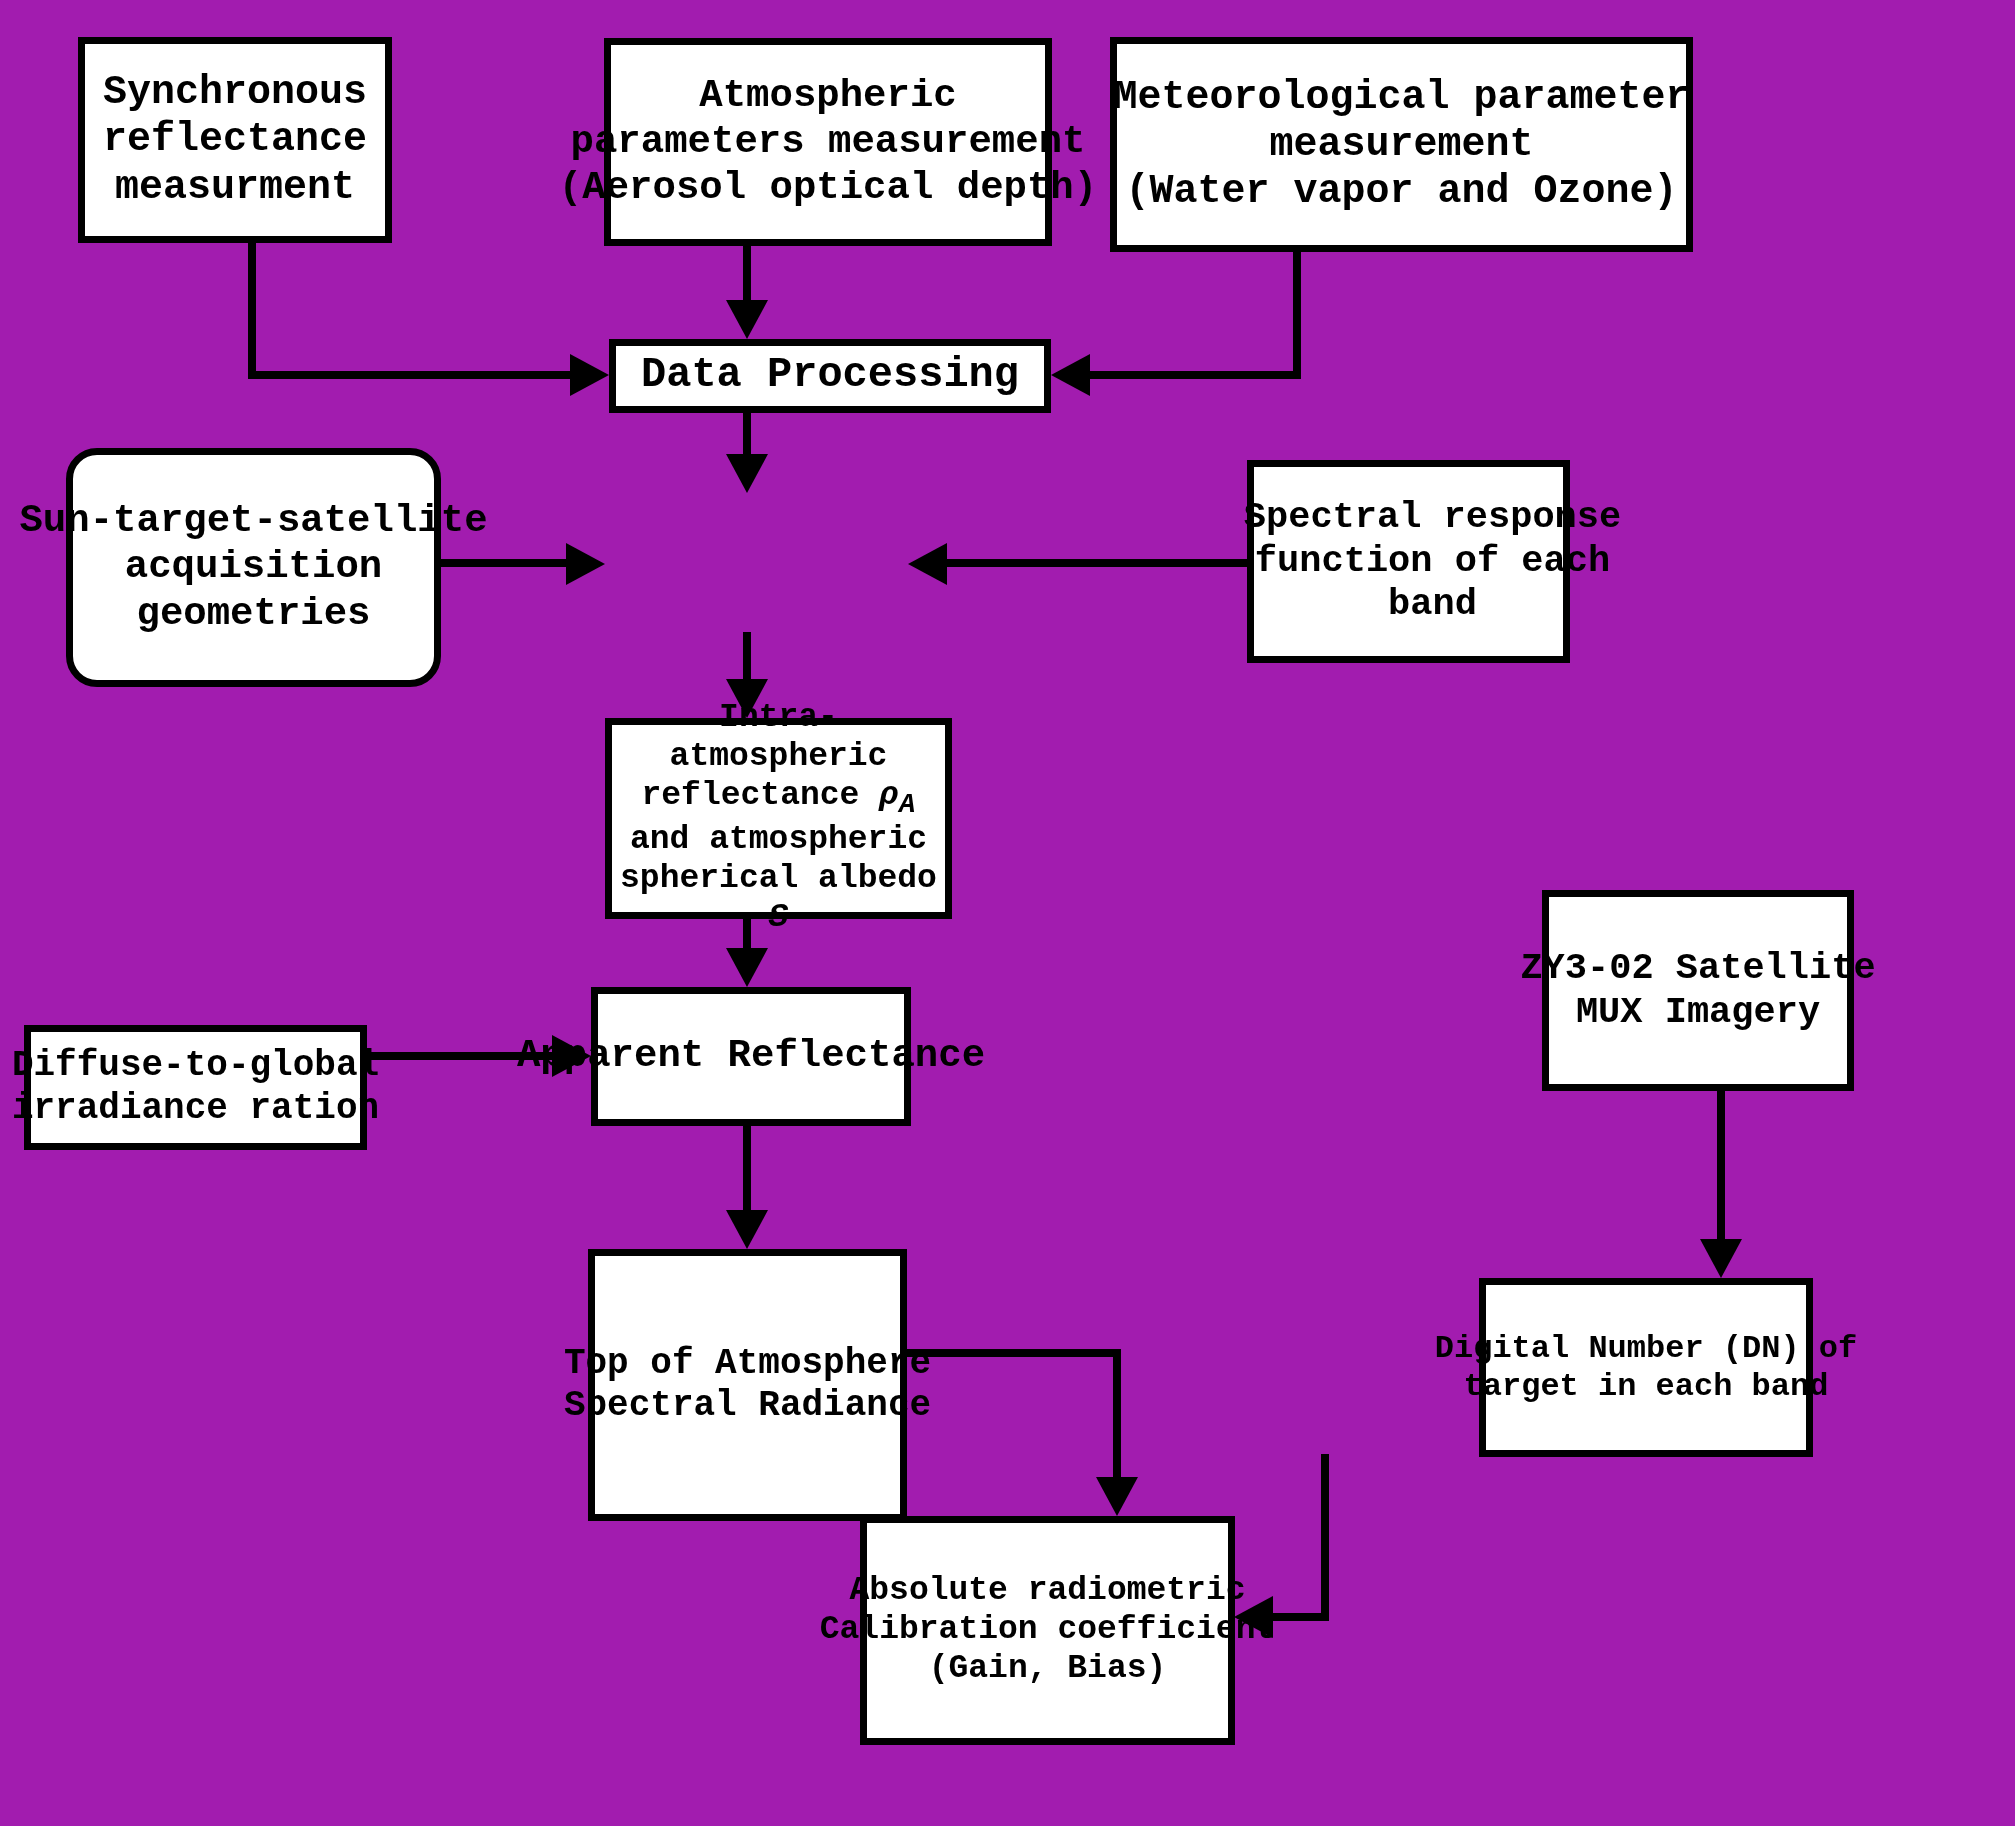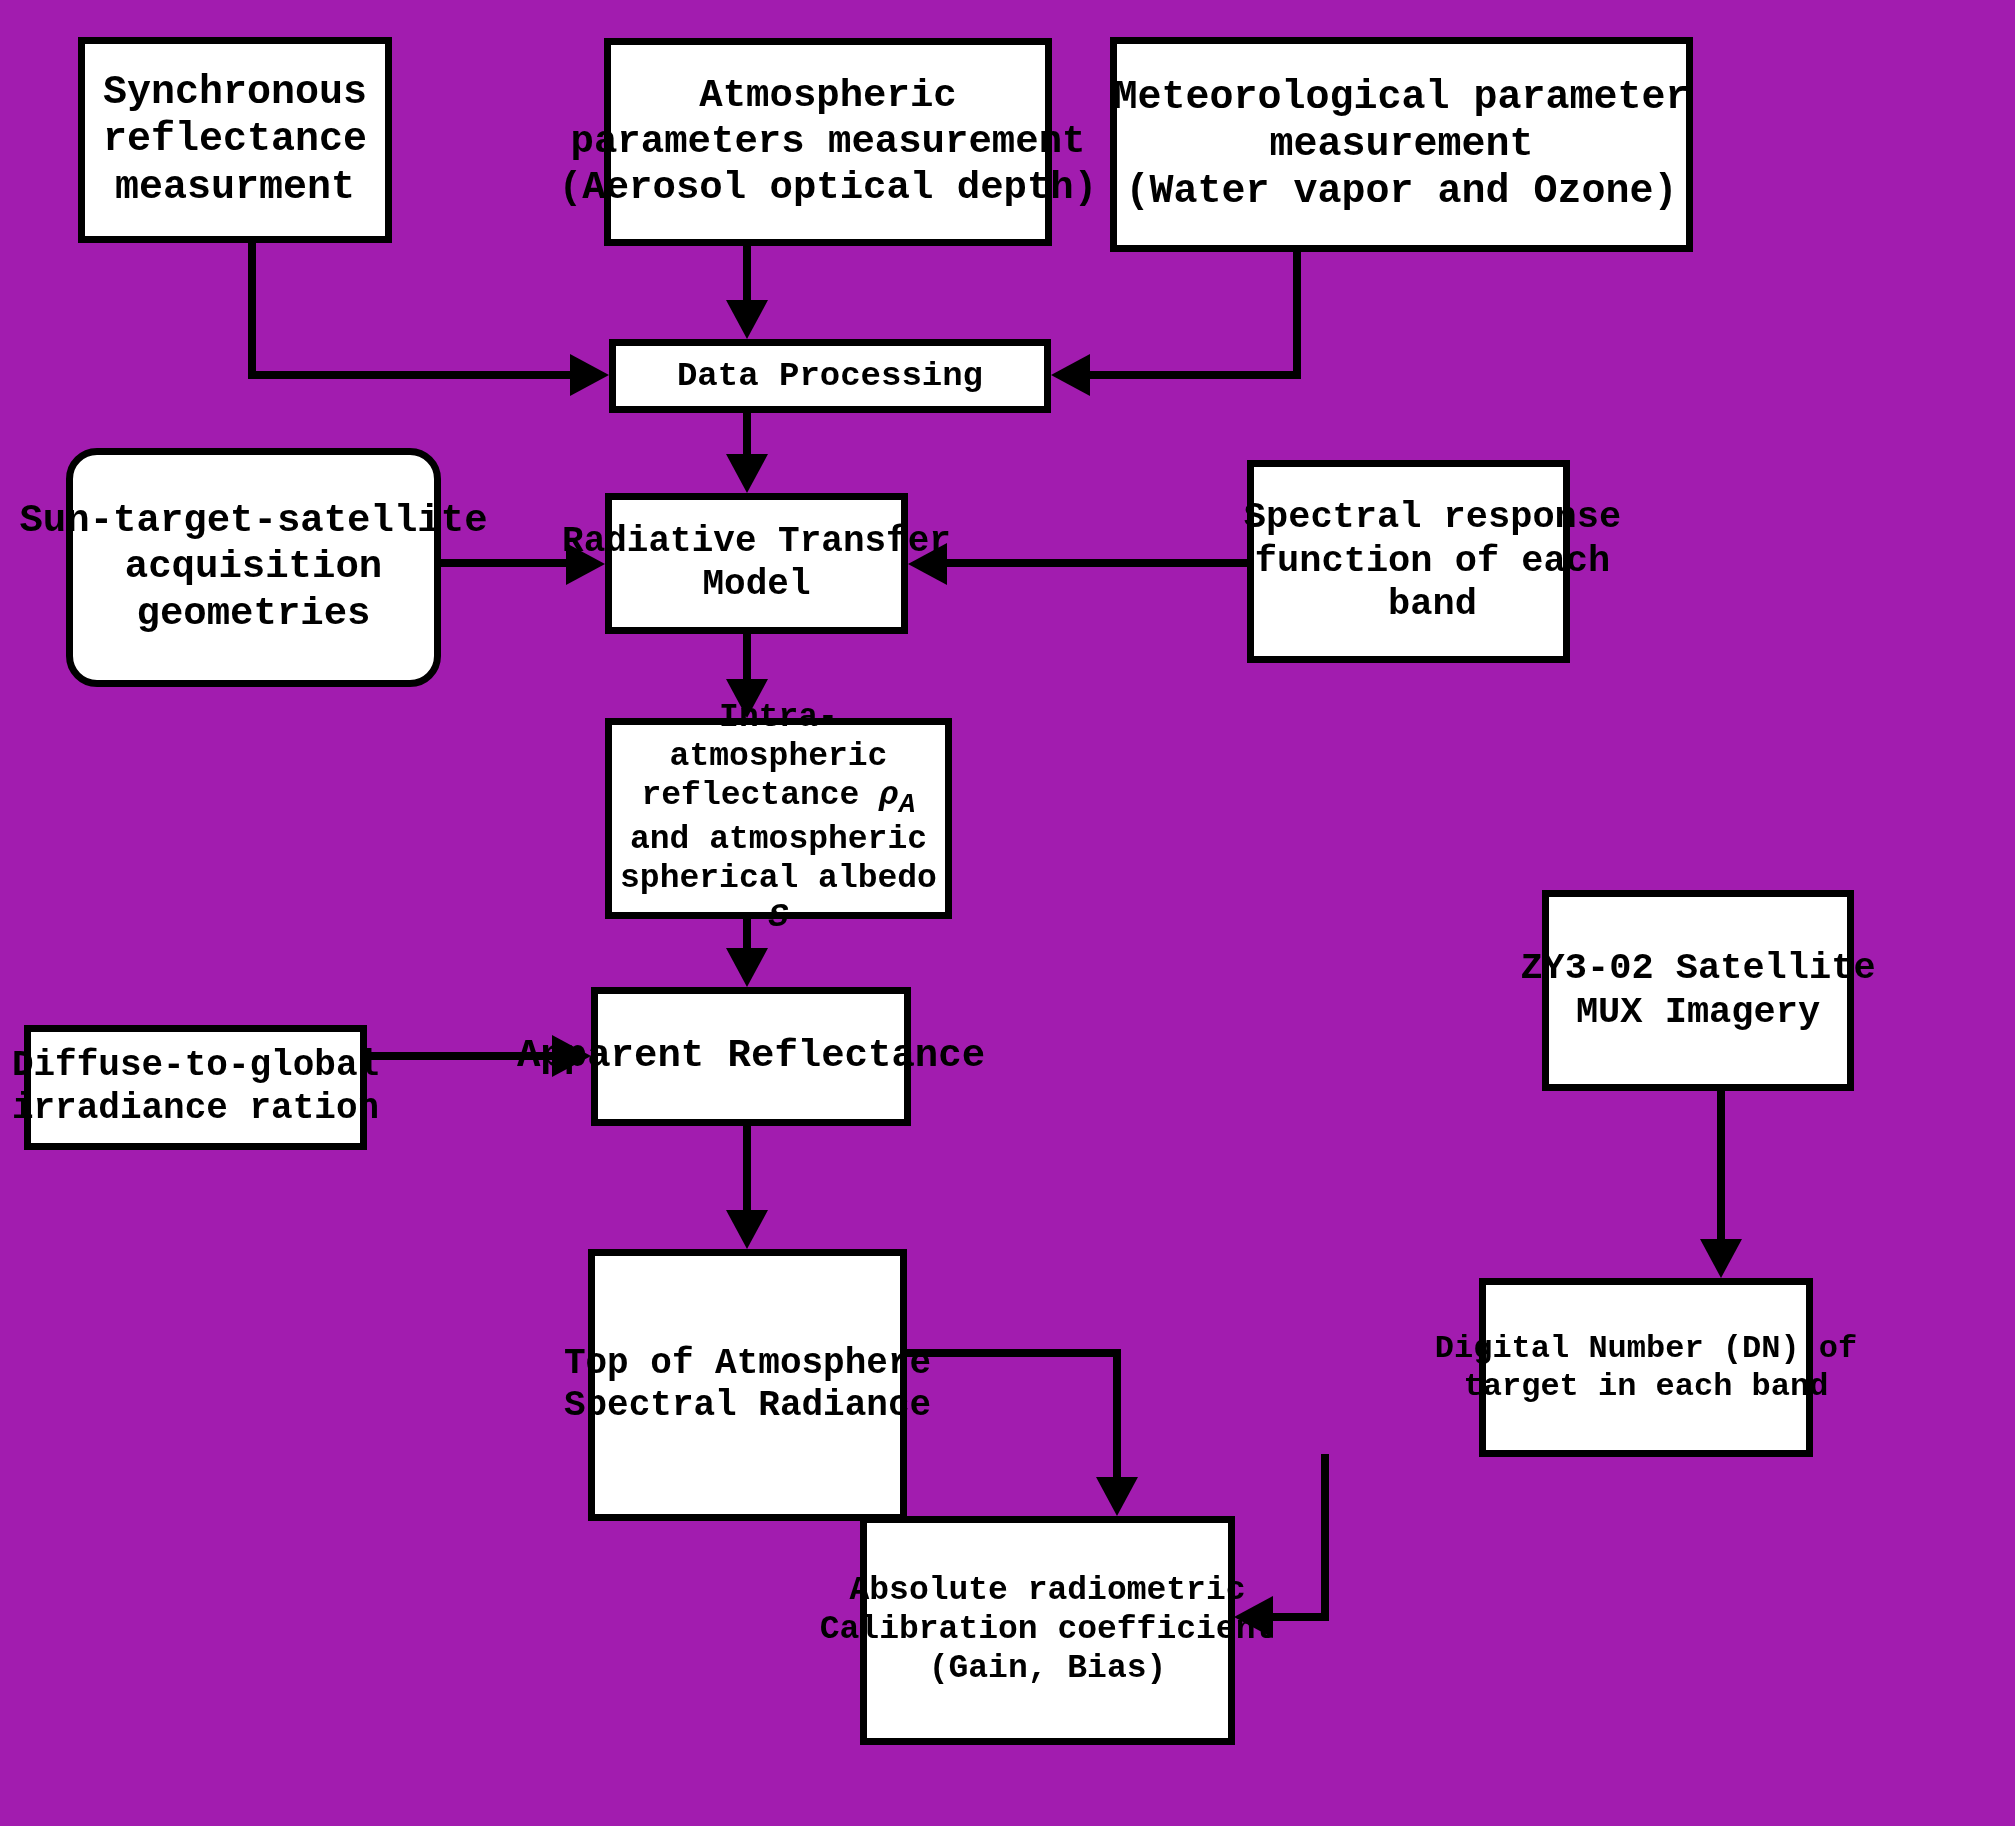--- a/index.html
+++ b/index.html
@@ -40,21 +40,21 @@
   .seg { position: absolute; background: #000000; }
   .tri { position: absolute; width: 0; height: 0; }
   .tri-down  { border-left: 21px solid transparent; border-right: 21px solid transparent; border-top: 39px solid #000000; }
   .tri-right { border-top: 21px solid transparent; border-bottom: 21px solid transparent; border-left: 39px solid #000000; }
   .tri-left  { border-top: 21px solid transparent; border-bottom: 21px solid transparent; border-right: 39px solid #000000; }
 
   
   .b-sync      { left: 78px;  top: 37px;   width: 314px; height: 206px; font-size: 40px; }
   .b-atmo      { left: 604px;  top: 38px;   width: 448px; height: 208px; font-size: 39px; }
   .b-meteo     { left: 1110px; top: 37px;   width: 583px; height: 215px; font-size: 40px; }
-  .b-dp        { left: 609px;  top: 339px;  width: 442px; height: 74px; font-size: 34px; }
+  .b-dp        { left: 609px;  top: 339px;  width: 442px; height: 74px; font-size: 42px; }
   .b-sun       { left: 66px;   top: 448px;  width: 375px; height: 239px; font-size: 39px; border-radius: 31px; }
   .b-rtm       { left: 605px;  top: 493px;  width: 303px; height: 141px; font-size: 36px; }
   .b-spectral  { left: 1247px; top: 460px;  width: 323px; height: 203px; font-size: 37px; padding-left: 48px; }
   .b-intra     { left: 605px;  top: 718px; width: 347px; height: 201px; font-size: 33px; }
   .b-intra .lbl-wrap { width: 326px; }
   .b-diffuse   { left: 24px;   top: 994px; width: 343px; height: 125px; font-size: 36px; margin-top: 31px; }
   .b-apparent  { left: 591px;  top: 987px; width: 320px; height: 139px; font-size: 39px; }
   .b-zy3       { left: 1542px; top: 890px; width: 312px; height: 201px; font-size: 37px; }
   .b-toa       { left: 588px;  top: 1249px; width: 319px; height: 272px; font-size: 36px; }
   .b-dn        { left: 1479px; top: 1278px; width: 334px; height: 179px; font-size: 32px; }
@@ -88,24 +88,20 @@
   <div class="box b-dp">
     <div class="lbl">Data Processing</div>
   </div>
 
   <div class="box b-sun">
     <div class="lbl">Sun-target-satellite
 acquisition
 geometries</div>
   </div>
 
-  <div class="box b-rtm">
-    <div class="lbl">Radiative Transfer
-Model</div>
-  </div>
 
   <div class="box b-spectral">
     <div class="lbl">Spectral response
 function of each
 band</div>
   </div>
 
   <div class="box b-intra">
     <div class="lbl-wrap"><span>Intra-atmospheric reflectance </span><span class="sub-it">ρ</span><sub class="sub-it">A</sub><span> and atmospheric spherical albedo </span><span class="sub-it">S</span></div>
   </div>

